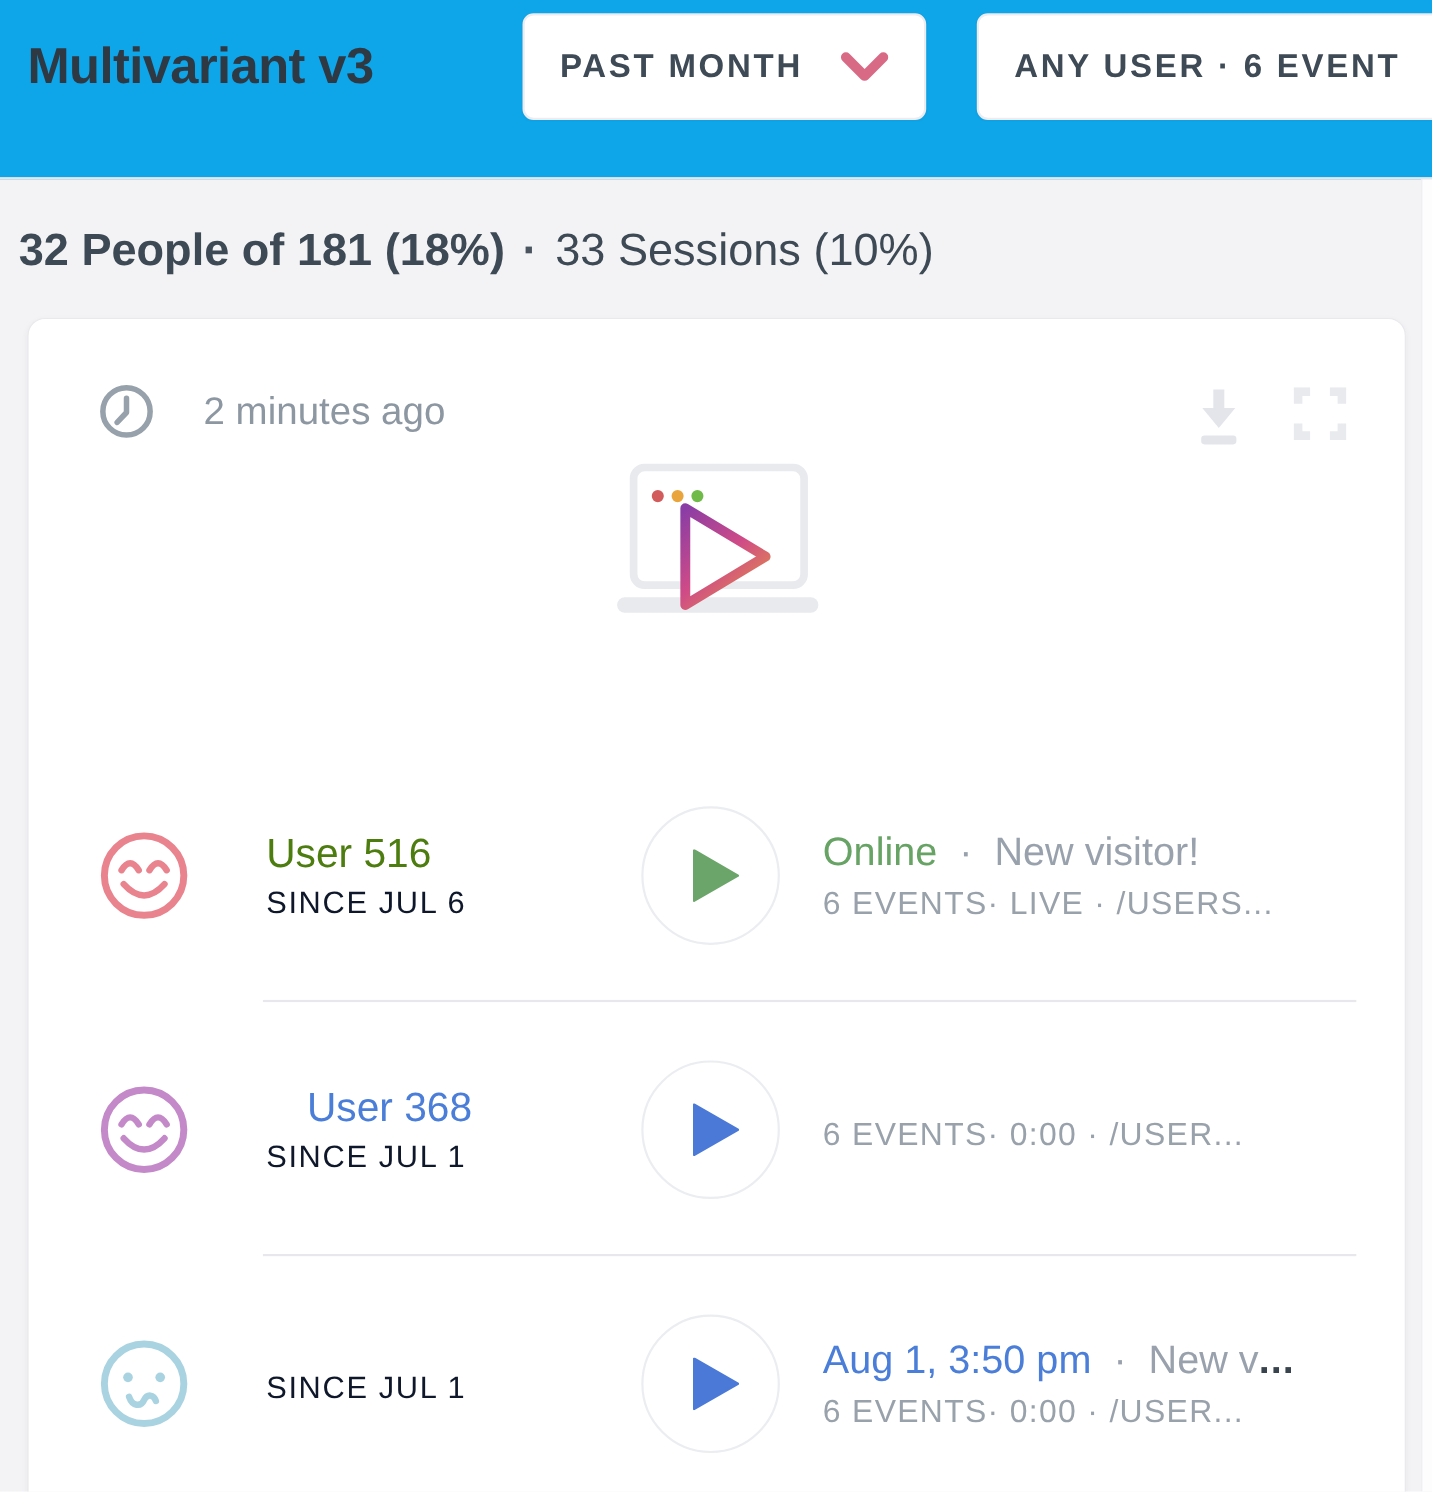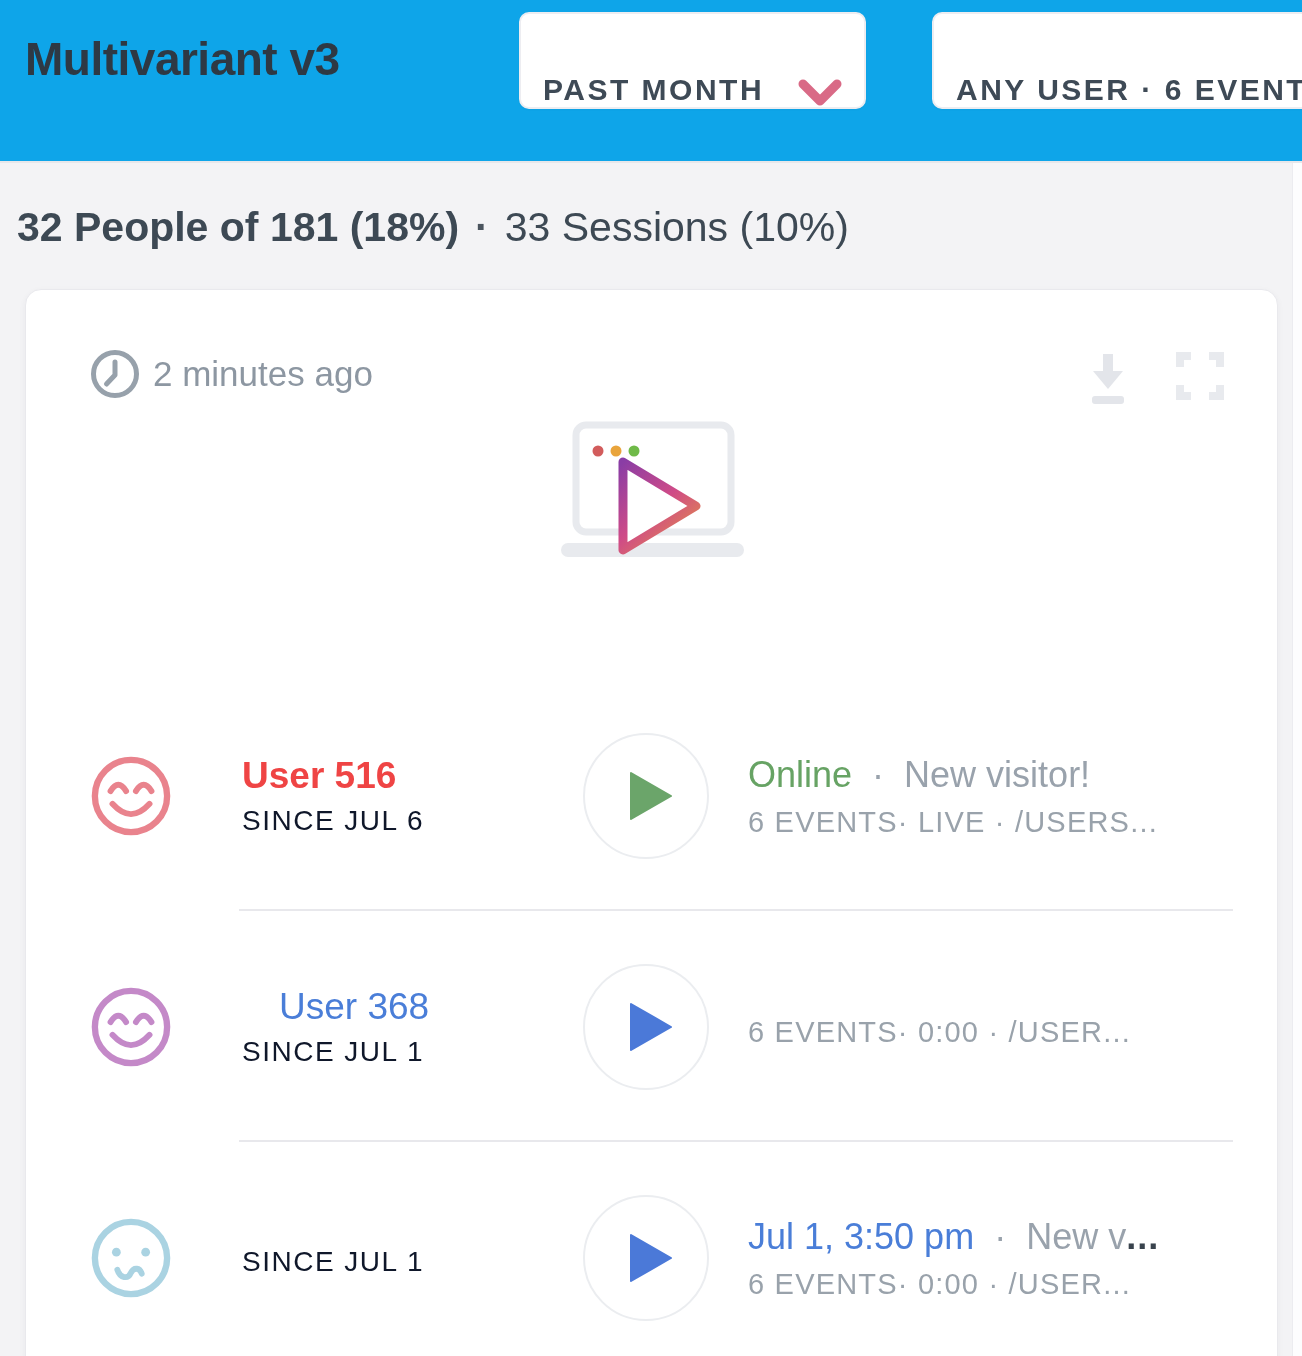--- a/index.html
+++ b/index.html
@@ -18,23 +18,22 @@
     background:#0ea5e9; border-bottom:2px solid #e7e7ea;
   }
   .page-title {
     position:absolute; left:25px; top:32px;
     font-size:46px; font-weight:600; color:#2e3944; letter-spacing:-0.5px;
   }
   .filter-btn {
     position:absolute; top:12px; height:97px;
     background:#ffffff; border:2px solid #ededf1; border-radius:10px;
     box-shadow:0 1px 2px rgba(40,45,60,0.04);
-    display:flex; align-items:flex-end; padding:0 22px;
+    display:flex; align-items:center; padding:0 32px;
     cursor:pointer;
-    margin-left:44px;
   }
   .filter-btn .lbl {
     font-size:30px; font-weight:700; letter-spacing:2.5px; color:#3e4a56;
     white-space:nowrap;
   }
   .filter-btn svg { margin-left:34px; flex:none; }
   .btn-timerange { left:475px; }
   .btn-audience  { left:888px; width:470px; }
 
   
@@ -54,21 +53,21 @@
   }
   .edge-strip {
     position:absolute; left:1292px; top:163px; width:10px; bottom:0;
     background:#fdfdfe; border-left:1px solid #ececf0;
   }
 
   .updated {
     position:absolute; left:63px; top:58px;
     display:flex; align-items:center; color:#8d97a2;
   }
-  .updated .txt { font-size:35px; margin-left:12px; }
+  .updated .txt { font-size:35px; margin-left:44px; }
 
   .icon-download   { position:absolute; left:1056px; top:58px; color:#e3e5ea; }
   .icon-fullscreen { position:absolute; left:1150px; top:62px; color:#e8eaee; }
 
   .illustration {
     position:absolute; left:50%; transform:translateX(-50%); top:130px;
   }
 
   .card-title {
     position:absolute; top:312px; left:0; width:100%;
@@ -172,21 +171,21 @@
   <div class="rows">
 
     <div class="row">
       <svg class="face" width="82" height="82" viewBox="0 0 84 84" style="color: rgb(233, 131, 141);">
         <circle cx="42" cy="42" r="37" fill="none" stroke="currentColor" stroke-width="6.5"></circle>
         <path d="M21 37 q8 -13 16 0" fill="none" stroke="currentColor" stroke-width="6" stroke-linecap="round"></path>
         <path d="M47 37 q8 -13 16 0" fill="none" stroke="currentColor" stroke-width="6" stroke-linecap="round"></path>
         <path d="M23 50 q19 21 38 0" fill="none" stroke="currentColor" stroke-width="6" stroke-linecap="round"></path>
       </svg>
       <div class="who">
-        <div class="user-link" style="color: #ef4444; font-weight: bold;">User 516</div>
+        <div class="user-link" style="color: #4d7c0f;">User 516</div>
         <div class="since">SINCE JUL 6</div>
       </div>
       <button class="play-btn">
         <svg width="42" height="48" viewBox="0 0 42 48" style="color: rgb(107, 165, 106);">
           <path d="M1 1 L41 24 L1 47 Z" fill="currentColor" stroke="currentColor" stroke-width="2" stroke-linejoin="round"></path>
         </svg>
       </button>
       <div class="info">
         <div class="line1">
           <span class="status" style="color: rgb(103, 163, 100);">Online</span>
@@ -228,21 +227,21 @@
       <div class="who">
         <div class="since">SINCE JUL 1</div>
       </div>
       <button class="play-btn">
         <svg width="42" height="48" viewBox="0 0 42 48" style="color: rgb(75, 121, 216);">
           <path d="M1 1 L41 24 L1 47 Z" fill="currentColor" stroke="currentColor" stroke-width="2" stroke-linejoin="round"></path>
         </svg>
       </button>
       <div class="info">
         <div class="line1">
-          <span class="status" style="color: rgb(74, 126, 216);">Jul 1, 3:50 pm</span>
+          <span class="status" style="color: rgb(74, 126, 216);">Aug 1, 3:50 pm</span>
           <span class="dot">·</span>
           <span class="detail">New v</span><span class="ellip">...</span>
         </div>
         <div class="line2">6 EVENTS· 0:00 · /USER...</div>
       </div>
     </div>
 
   </div>
 </div>
 

